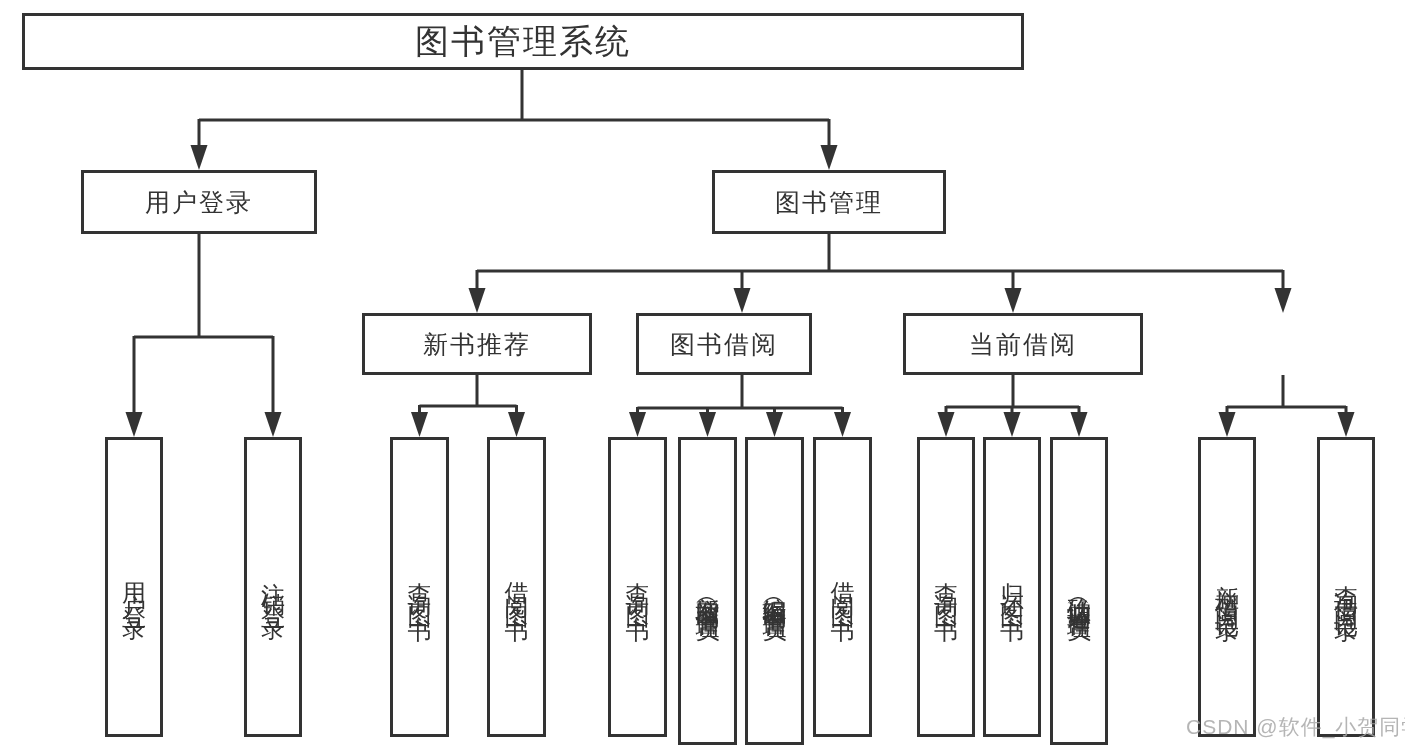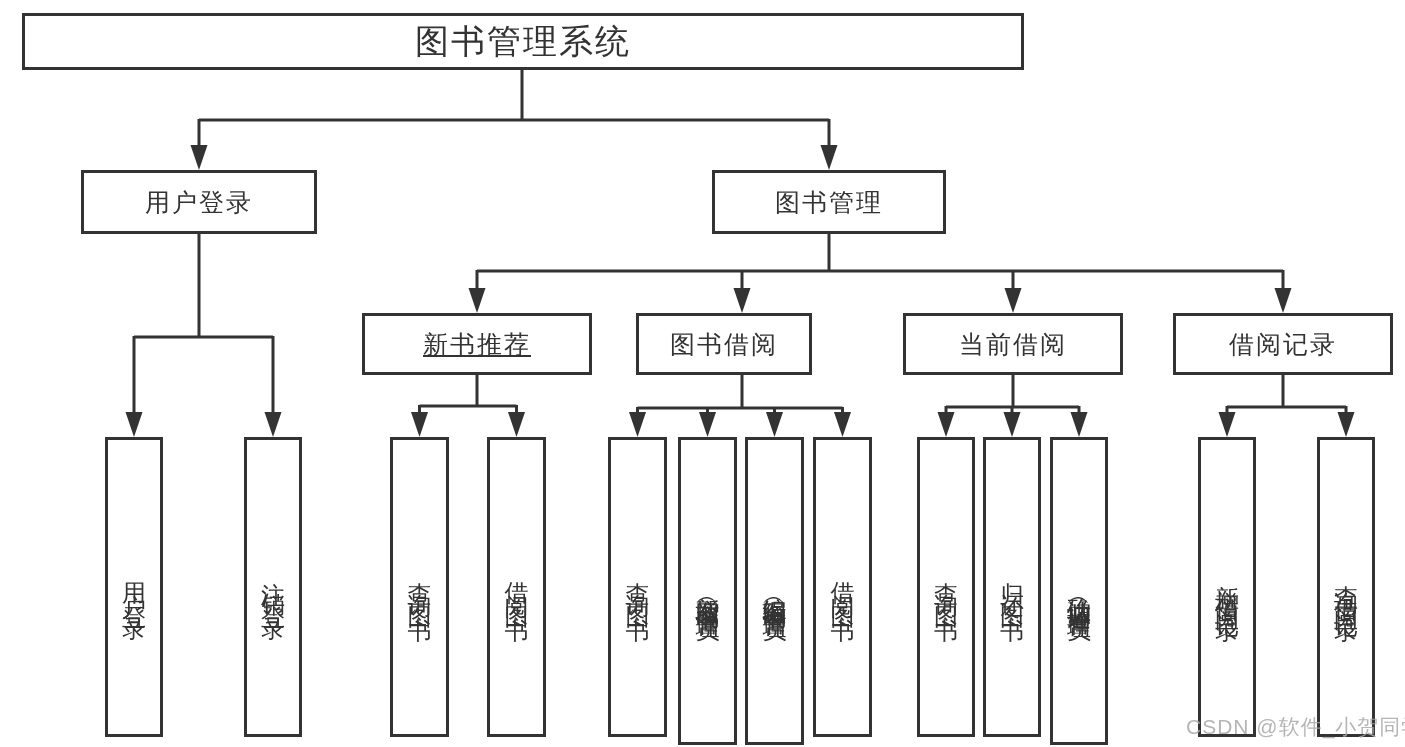--- a/index.html
+++ b/index.html
@@ -90,31 +90,28 @@
     <span>图书管理系统</span>
   </div>
 
   <div class="box hbox" style="left:81px; top:170px; width:236px; height:64px;">
     <span>用户登录</span>
   </div>
   <div class="box hbox" style="left:712px; top:170px; width:234px; height:64px;">
     <span>图书管理</span>
   </div>
 
-  <div class="box hbox" style="left:362px; top:313px; width:230px; height:62px;text-decoration:underline;">
+  <div class="box hbox" style="left:362px; top:313px; width:230px; height:62px;">
     <span>新书推荐</span>
   </div>
   <div class="box hbox" style="left:636px; top:313px; width:176px; height:62px;">
     <span>图书借阅</span>
   </div>
-  <div class="box hbox" style="left:903px; top:313px; width:220px; height:62px;">
+  <div class="box hbox" style="left:903px; top:313px; width:240px; height:62px;">
     <span>当前借阅</span>
-  </div>
-  <div class="box hbox" style="left:1173px; top:313px; width:220px; height:62px;">
-    <span>借阅记录</span>
   </div>
 
   <div class="box vbox sp12" style="left:105px; top:437px; width:58px; height:300px;">
     <span>用户登录</span>
   </div>
   <div class="box vbox sp12" style="left:244px; top:437px; width:58px; height:300px;">
     <span>注销登录</span>
   </div>
 
   <div class="box vbox sp12" style="left:390px; top:437px; width:59px; height:300px;">

